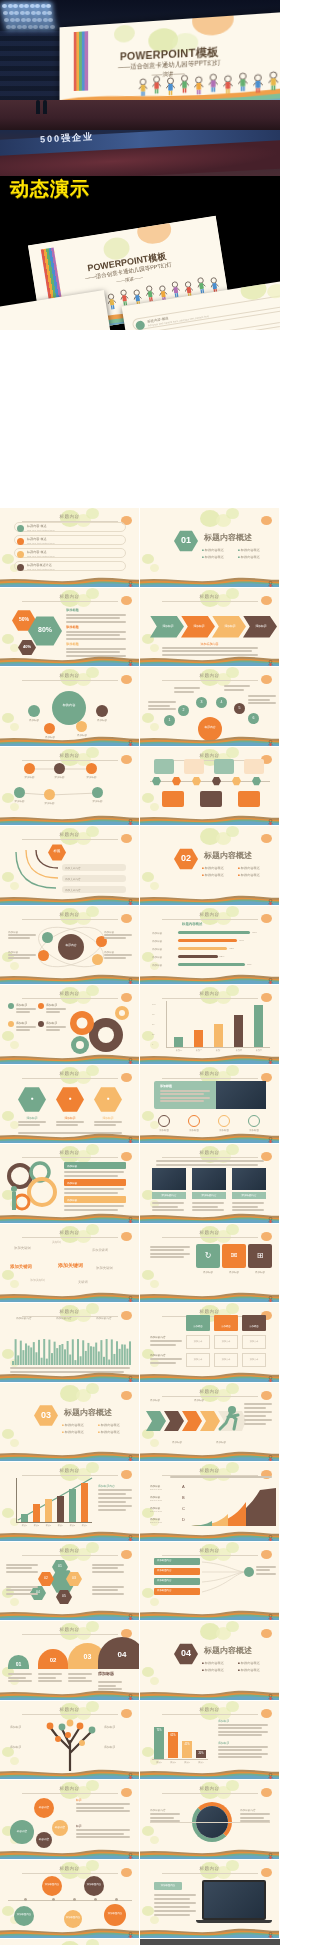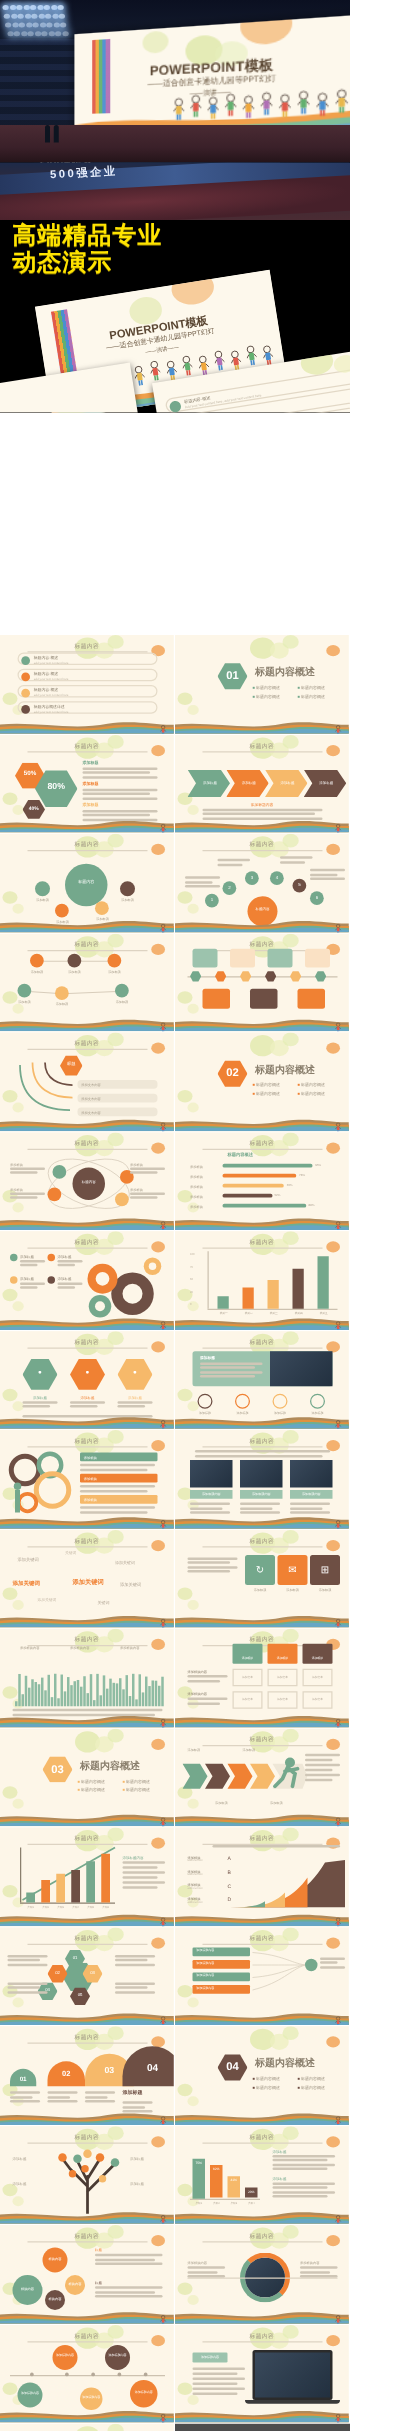--- a/index.html
+++ b/index.html
@@ -229,21 +229,20 @@
   </div>
 
   <div class="band">
     <div class="band-photo">
       <div class="band-carpet"></div>
       <div class="band-rail"></div>
       <div class="band-rail-txt">500强企业</div>
     </div>
 
     <div class="yellow-title">
-      <div>高端精品专业</div>
       <div>动态演示</div>
     </div>
 
     <div class="tilt-slide" style="left:34px;top:100px;width:190px;height:92px;transform:rotate(-9deg);">
       <div style="position:absolute;inset:0;background:#fdf8ec;"></div>
       <div class="sc-blob" style="left:110px;top:-8px;width:34px;height:26px;background:#f1a04a;opacity:.5;"></div>
       <div class="sc-blob" style="left:74px;top:6px;width:26px;height:22px;background:#dfe8a8;opacity:.6;"></div>
       <div style="position:absolute;left:12px;top:6px;width:13px;height:50px;background:repeating-linear-gradient(90deg,#e05a4a 0 2.6px,#f0a83c 2.6px 5.2px,#63b06f 5.2px 7.8px,#4a8fd0 7.8px 10.4px,#b06fb5 10.4px 13px);"></div>
       <div style="position:absolute;left:50%;top:26px;transform:translateX(-50%);font-size:9px;font-weight:bold;color:#5a4632;white-space:nowrap;">POWERPOINT模板</div>
       <div style="position:absolute;left:50%;top:38px;transform:translateX(-50%);font-size:5.5px;color:#6d5a44;white-space:nowrap;">——适合创意卡通幼儿园等PPT幻灯</div>

